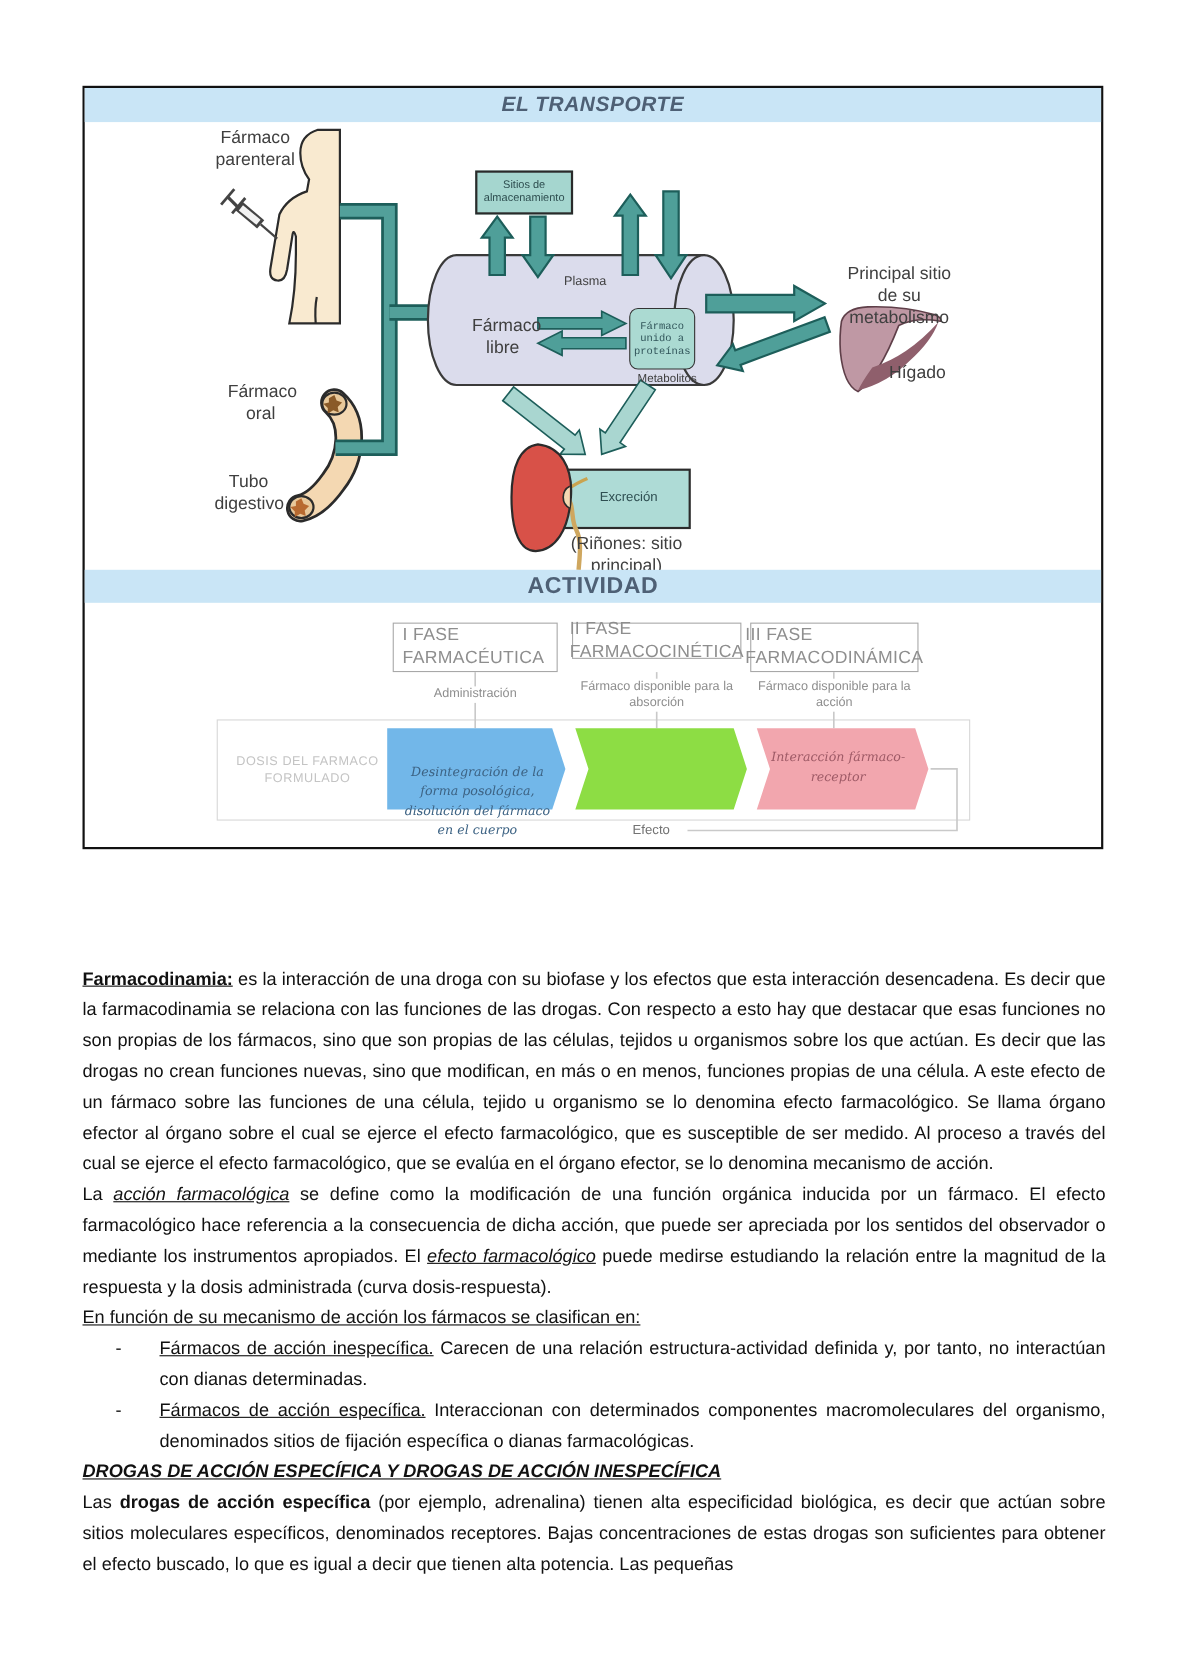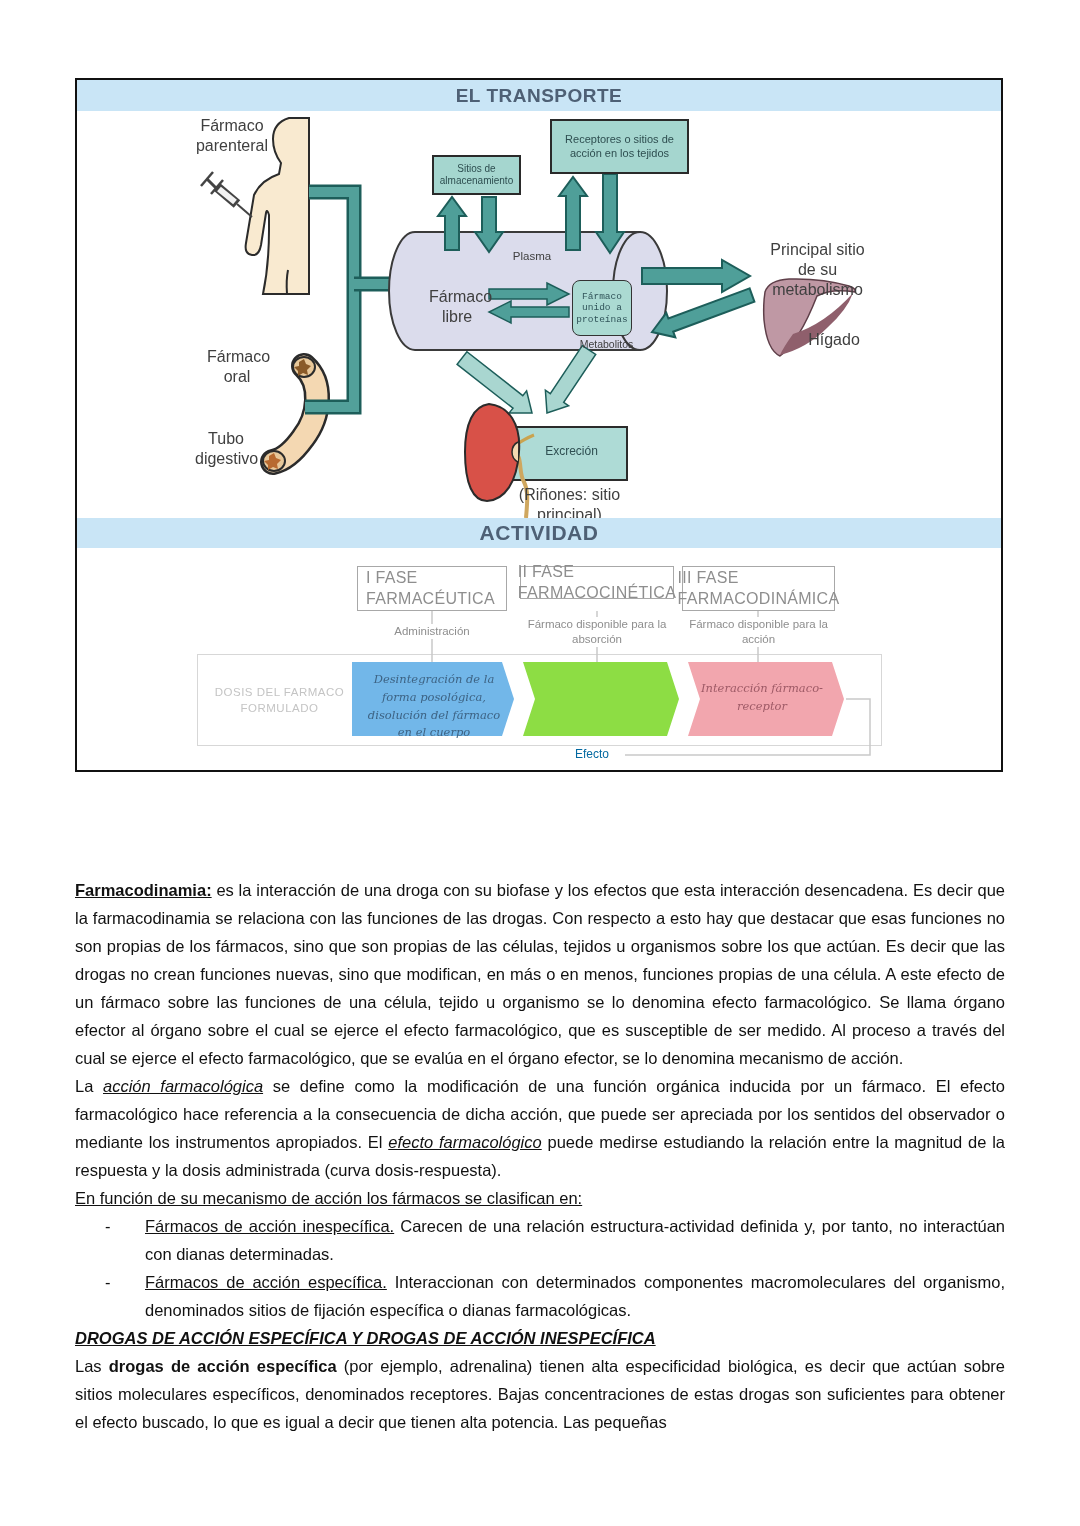--- a/index.html
+++ b/index.html
@@ -2,36 +2,36 @@
 <html><head>
 <meta charset="utf-8">
 <style>
   html,body{margin:0;padding:0;background:#ffffff;}
   body{width:1080px;height:1526px;position:relative;font-family:"Liberation Sans",sans-serif;}
 
   
   .frame{position:absolute;left:75px;top:78px;width:928px;height:694px;border:2.5px solid #111;background:#fff;box-sizing:border-box;}
   .banner{position:absolute;left:0;width:100%;background:#c9e5f6;color:#4e6075;font-weight:bold;
           text-align:center;letter-spacing:.5px;z-index:3;}
-  .banner.transporte{top:0;height:31px;line-height:31px;font-size:19px;}
+  .banner.transporte{top:0;height:31px;line-height:31px;font-size:19px;font-style:italic;}
   .banner.actividad{top:438px;height:30px;line-height:30px;font-size:21px;}
   .frame svg{position:absolute;left:0;top:0;z-index:1;}
   .lbl{position:absolute;z-index:2;color:#3f3f3f;font-size:16px;line-height:1.25;text-align:center;}
   .tealbox{position:absolute;z-index:2;background:#a5d6cf;border:2px solid #2a2a2a;color:#2e4e50;
            display:flex;align-items:center;justify-content:center;text-align:center;font-size:10.5px;line-height:1.25;box-sizing:border-box;}
   .roundbox{position:absolute;z-index:2;background:#abdad2;border:1.5px solid #333;border-radius:8px;color:#31555a;
            display:flex;align-items:center;justify-content:center;text-align:center;font-size:9.5px;line-height:1.2;box-sizing:border-box;padding:2px;font-family:Liberation Mono, monospace;}
   .fasebox{position:absolute;z-index:2;background:#fff;border:1.5px solid #a8a8a8;color:#8e8e8e;
            display:flex;align-items:center;justify-content:center;text-align:left;font-size:16px;line-height:1.3;letter-spacing:.3px;box-sizing:border-box;padding:2px 8px;}
   .sublbl{position:absolute;z-index:2;color:#8e8e8e;font-size:11.5px;line-height:1.3;text-align:center;background:#fff;}
   .dosis{position:absolute;z-index:2;color:#c4c4c4;font-size:11.5px;line-height:1.4;text-align:center;letter-spacing:.5px;}
   .detail{position:absolute;z-index:2;font-family:"DejaVu Serif",serif;font-style:italic;font-size:11.5px;line-height:1.55;text-align:center;}
-  .detail.d0{color:#3d6384;} .detail.d1{color:#4d7141;} .detail.d2{color:#9e5a66;}
+  .detail.d0{color:#3d6384;margin-top:22px;} .detail.d1{color:#4d7141;} .detail.d2{color:#9e5a66;}
   .container-box{position:absolute;z-index:0;left:120px;top:574px;width:683px;height:90px;border:1px solid #d7d7d7;background:#fff;}
-  .efecto{position:absolute;z-index:2;color:#0369a1;font-size:12px;}
+  .efecto{position:absolute;z-index:2;color:#737373;font-size:12px;}
 
   
   .textblock{position:absolute;left:75px;top:876px;width:930px;font-size:16.5px;line-height:28px;color:#111;text-align:justify;}
   .textblock p{margin:0;}
   .b{font-weight:bold;}
   .u{text-decoration:underline;}
   .i{font-style:italic;}
   .red{color:#e8261f;font-weight:bold;}
   .bullet{position:relative;padding-left:70px;}
   .bullet .mark{position:absolute;left:30px;}
@@ -119,21 +119,20 @@
 
     <polygon points="275,582 425,582 437,619 425,656 275,656" fill="#72b7e9"></polygon>
     <polygon points="446,582 590,582 602,619 590,656 446,656 458,619" fill="#8ddd44"></polygon>
     <polygon points="611,582 755,582 767,619 755,656 611,656 623,619" fill="#f2a6ae"></polygon>
   </svg>
 
   <div class="lbl" style="left:115px;top:36px;width:80px;">Fármaco parenteral</div>
   <div class="lbl" style="left:130px;top:267px;width:60px;">Fármaco oral</div>
   <div class="lbl" style="left:118px;top:349px;width:62px;">Tubo digestivo</div>
   <div class="tealbox" style="left:355px;top:75px;width:89px;height:40px;font-size:10px;">Sitios de almacenamiento</div>
-  <div class="tealbox" style="left:473px;top:39px;width:139px;height:55px;font-size:11px;">Receptores o sitios de acción en los tejidos</div>
   <div class="lbl" style="left:415px;top:169px;width:80px;font-size:11.5px;">Plasma</div>
   <div class="lbl" style="left:352px;top:207px;width:56px;">Fármaco libre</div>
   <div class="roundbox" style="left:495px;top:200px;width:60px;height:56px;">Fármaco unido a proteínas</div>
   <div class="lbl" style="left:492px;top:258px;width:75px;font-size:10.5px;">Metabolitos</div>
   <div class="lbl" style="left:688px;top:160px;width:105px;">Principal sitio de su metabolismo</div>
   <div class="lbl" style="left:727px;top:250px;width:60px;">Hígado</div>
   <div class="lbl" style="left:452px;top:364px;width:85px;font-size:12px;color:#2f4f52;">Excreción</div>
   <div class="lbl" style="left:430px;top:405px;width:125px;">(Riñones: sitio principal)</div>
 
   <div class="fasebox" style="left:280px;top:486px;width:150px;height:45px;">I FASE FARMACÉUTICA</div>

